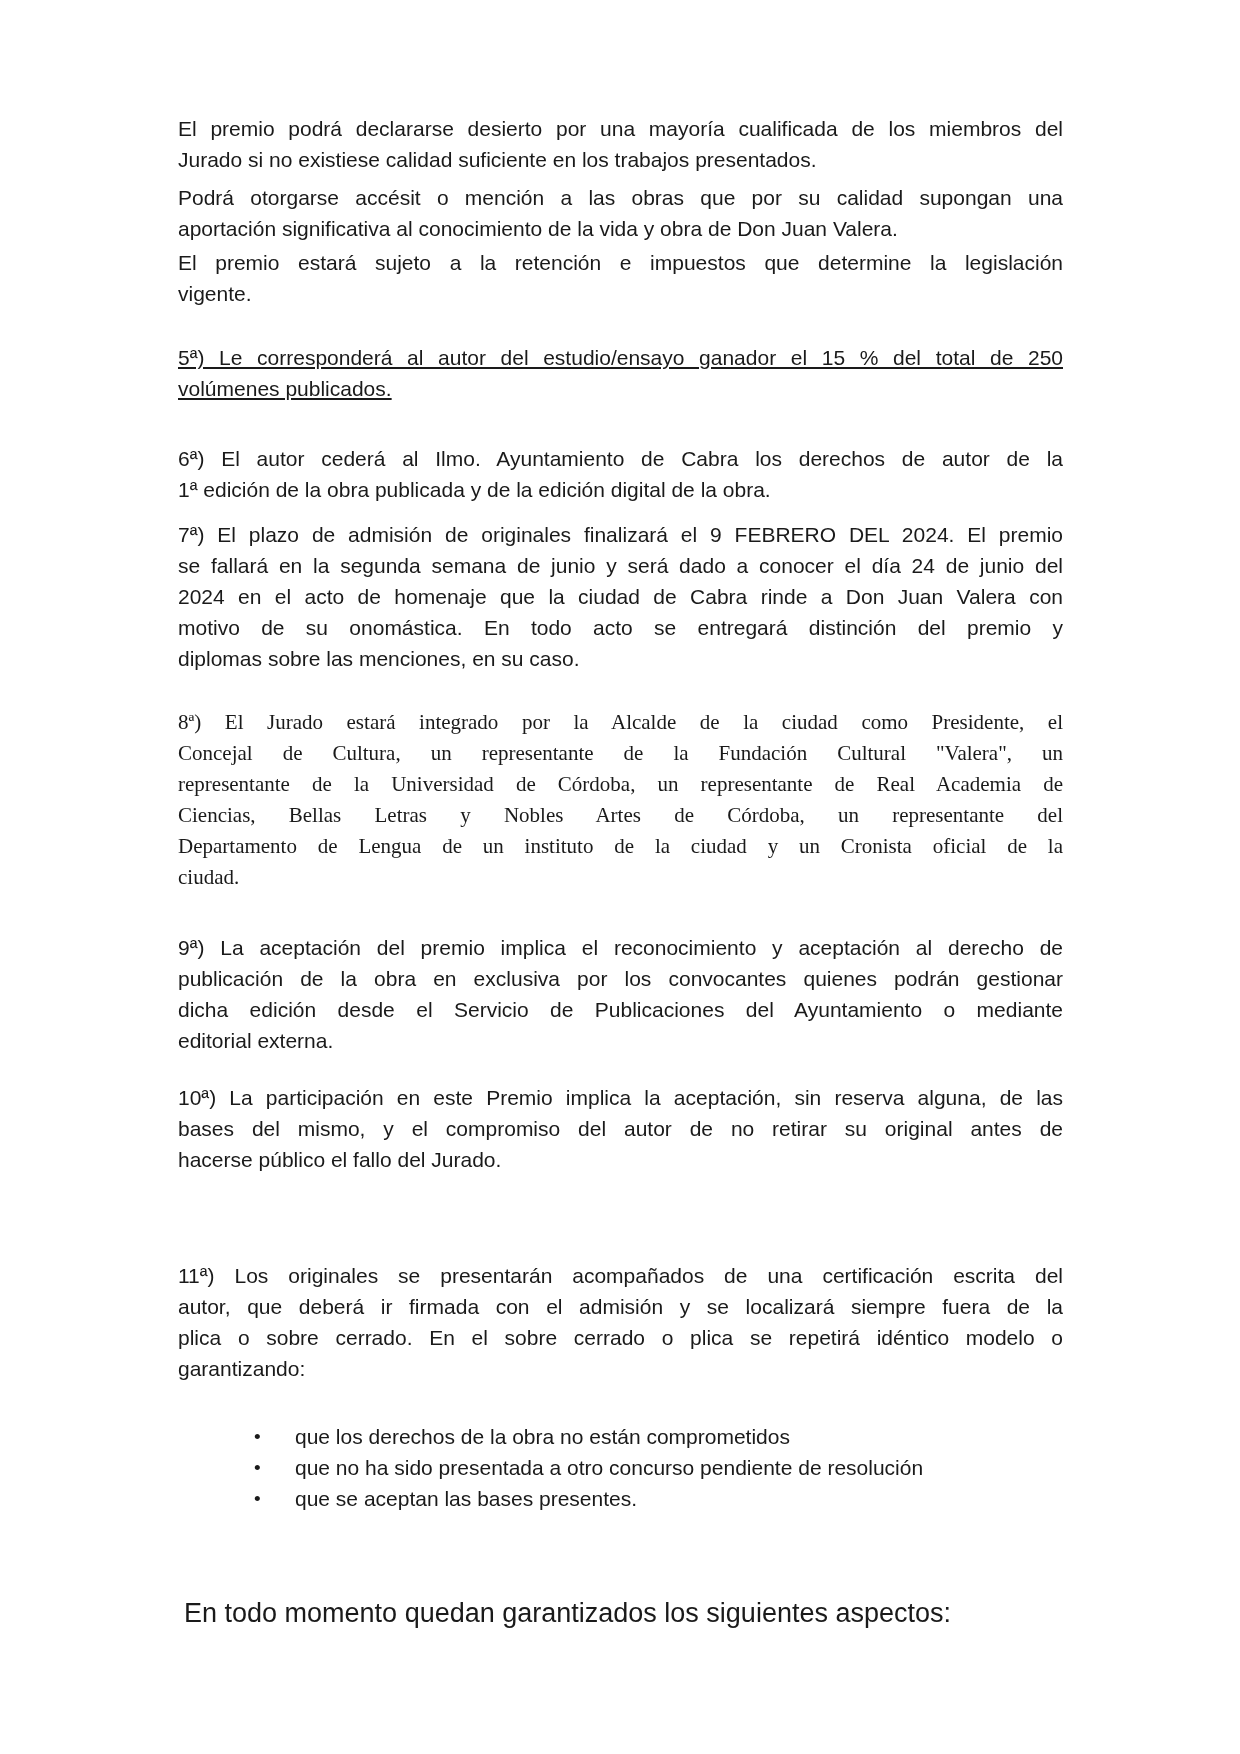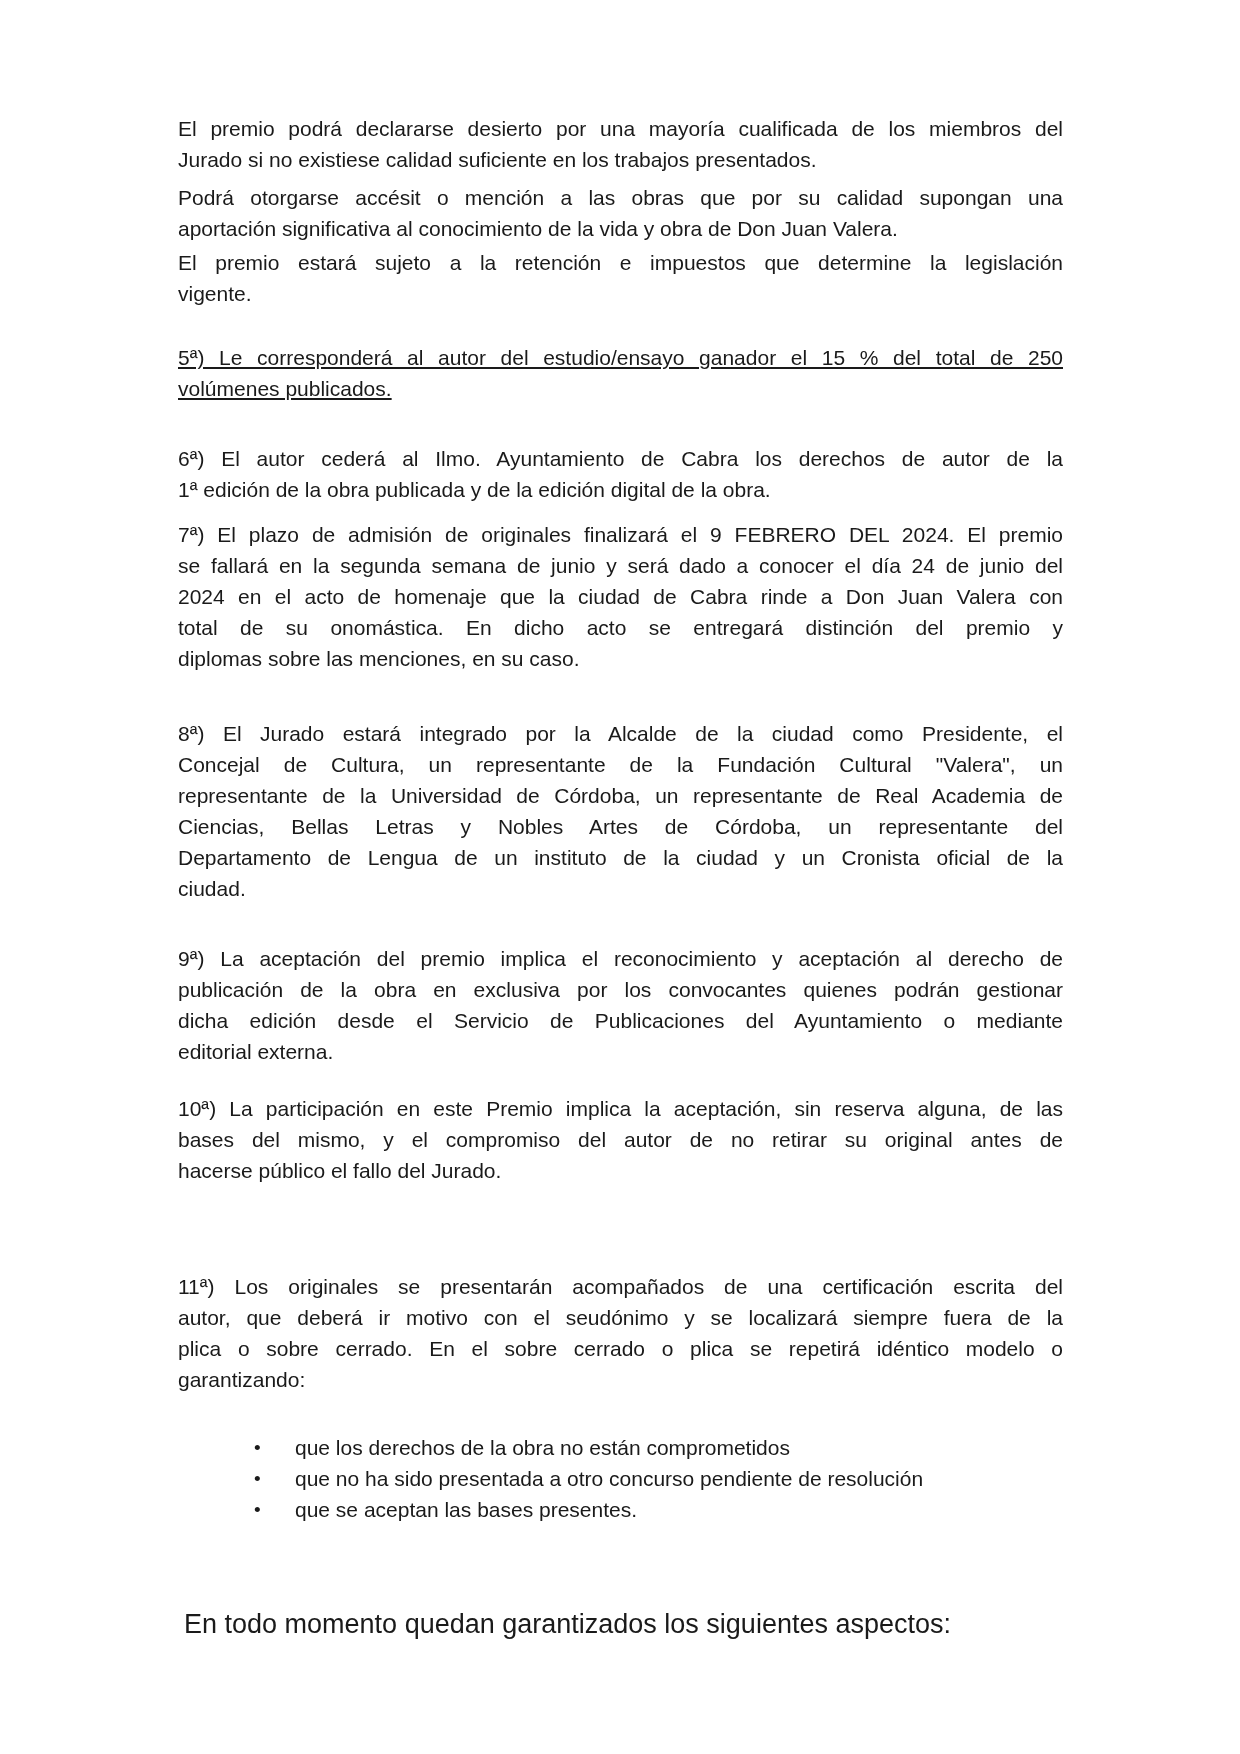--- a/index.html
+++ b/index.html
@@ -38,21 +38,21 @@
     white-space: nowrap;
   }
   .para .line.last {
     text-align-last: left;
   }
   .mt-p2  { margin-top: 7px; }
   .mt-p3  { margin-top: 3px; }
   .mt-c5  { margin-top: 33px; text-decoration: underline; }
   .mt-c6  { margin-top: 39px; }
   .mt-c7  { margin-top: 14px; }
-  .mt-c8  { margin-top: 44px; }
+  .mt-c8  { margin-top: 33px; font-family: Liberation Serif, serif; }
   .mt-c9  { margin-top: 39px; }
   .mt-c10 { margin-top: 26px; }
   .mt-c11 { margin-top: 85px; }
   ul.bullets {
     list-style: none;
     margin: 37px 0 0 0;
     padding: 0 0 0 76px;
     font-size: 21px;
     line-height: 31px;
   }
@@ -102,21 +102,21 @@
 
     <div class="para mt-c6">
         <div class="line">6ª) El autor cederá al Ilmo. Ayuntamiento de Cabra los derechos de autor de la</div>
         <div class="line last">1ª edición de la obra publicada y de la edición digital de la obra.</div>
       </div>
 
     <div class="para mt-c7">
         <div class="line">7ª) El plazo de admisión de originales finalizará el 9 FEBRERO DEL 2024. El premio</div>
         <div class="line">se fallará en la segunda semana de junio y será dado a conocer el día 24 de junio del</div>
         <div class="line">2024 en el acto de homenaje que la ciudad de Cabra rinde a Don Juan Valera con</div>
-        <div class="line">total de su onomástica. En dicho acto se entregará distinción del premio y</div>
+        <div class="line">motivo de su onomástica. En todo acto se entregará distinción del premio y</div>
         <div class="line last">diplomas sobre las menciones, en su caso.</div>
       </div>
 
     <div class="para mt-c8">
         <div class="line">8ª) El Jurado estará integrado por la Alcalde de la ciudad como Presidente, el</div>
         <div class="line">Concejal de Cultura, un representante de la Fundación Cultural "Valera", un</div>
         <div class="line">representante de la Universidad de Córdoba, un representante de Real Academia de</div>
         <div class="line">Ciencias, Bellas Letras y Nobles Artes de Córdoba, un representante del</div>
         <div class="line">Departamento de Lengua de un instituto de la ciudad y un Cronista oficial de la</div>
         <div class="line last">ciudad.</div>
@@ -130,21 +130,21 @@
       </div>
 
     <div class="para mt-c10">
         <div class="line">10ª) La participación en este Premio implica la aceptación, sin reserva alguna, de las</div>
         <div class="line">bases del mismo, y el compromiso del autor de no retirar su original antes de</div>
         <div class="line last">hacerse público el fallo del Jurado.</div>
       </div>
 
     <div class="para mt-c11">
         <div class="line">11ª) Los originales se presentarán acompañados de una certificación escrita del</div>
-        <div class="line">autor, que deberá ir motivo con el seudónimo y se localizará siempre fuera de la</div>
+        <div class="line">autor, que deberá ir firmada con el admisión y se localizará siempre fuera de la</div>
         <div class="line">plica o sobre cerrado. En el sobre cerrado o plica se repetirá idéntico modelo o</div>
         <div class="line last">garantizando:</div>
       </div>
 
     <ul class="bullets">
       <li>
         <span class="bullet-marker">•</span>
         <span>que los derechos de la obra no están comprometidos</span>
       </li>
       <li>

